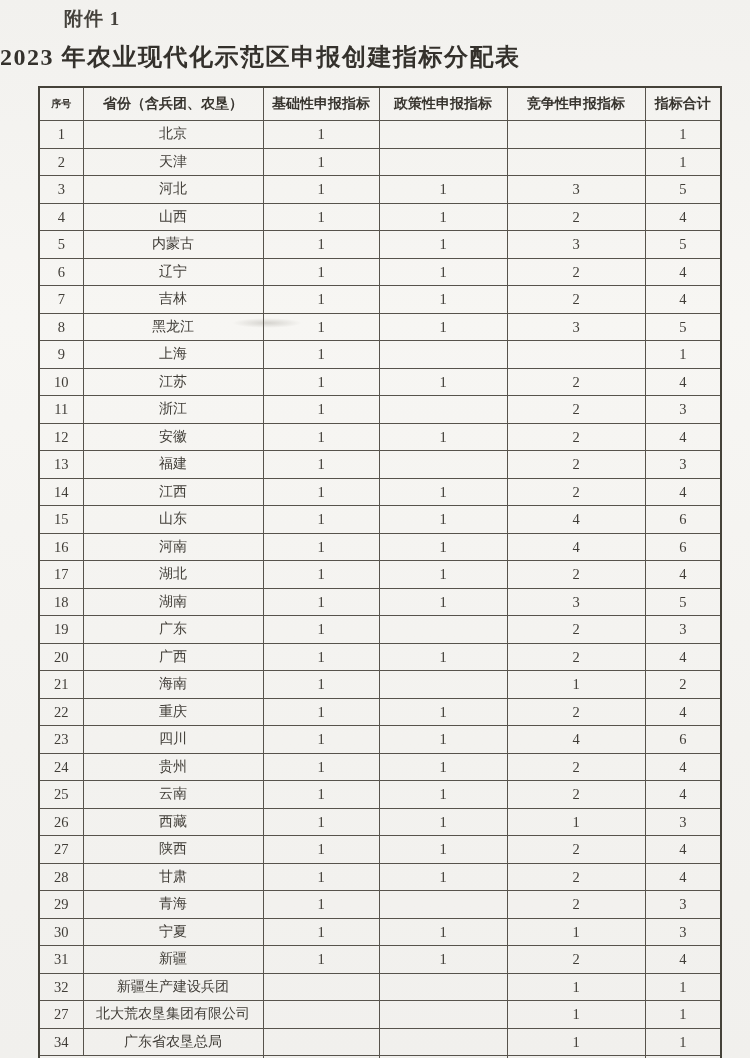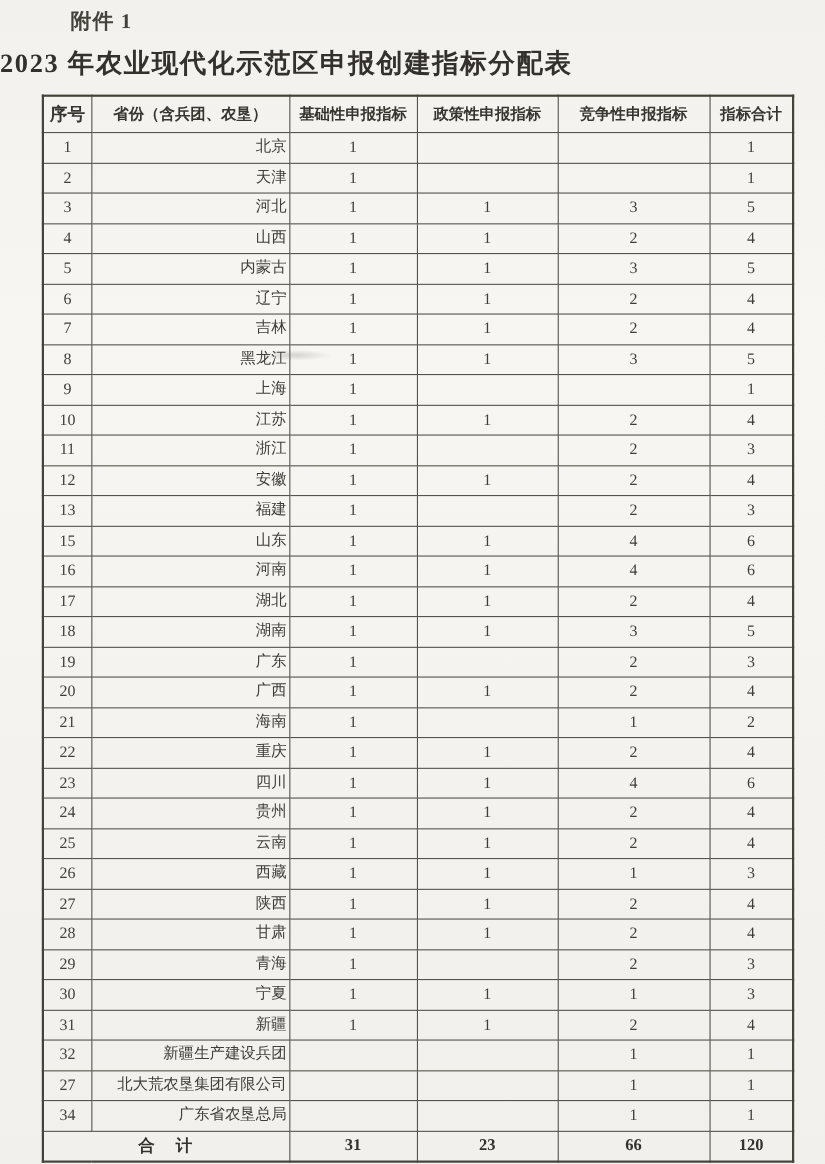--- a/index.html
+++ b/index.html
@@ -54,28 +54,28 @@
     padding: 0 2px;
     overflow: hidden;
     white-space: nowrap;
   }
   table.alloc thead th {
     height: 32px;
     font-size: 14px;
     font-weight: 700;
     color: #38352f;
   }
-  table.alloc thead th.c-no { font-size: 16px; }
+  table.alloc thead th.c-no { font-size: 10px; }
   table.alloc tbody td {
     height: 26.5px;
     font-size: 14.5px;
     line-height: 1;
     color: #403d37;
   }
-  table.alloc tbody td.c-prov { font-size: 14px; text-align: right; }
+  table.alloc tbody td.c-prov { font-size: 14px; }
   table.alloc tfoot td {
     height: 26px;
     font-size: 15px;
     font-weight: 700;
     color: #35322c;
   }
   table.alloc tfoot td.total-label { letter-spacing: 2px; }
   
   .smudge {
     position: absolute;
@@ -226,20 +226,28 @@
 
   <tr>
     <td class="c-no">13</td>
     <td class="c-prov">福建</td>
     <td class="c-num">1</td>
     <td class="c-num"></td>
     <td class="c-num">2</td>
     <td class="c-num">3</td>
   </tr>
 
+  <tr>
+    <td class="c-no">14</td>
+    <td class="c-prov">江西</td>
+    <td class="c-num">1</td>
+    <td class="c-num">1</td>
+    <td class="c-num">2</td>
+    <td class="c-num">4</td>
+  </tr>
 
   <tr>
     <td class="c-no">15</td>
     <td class="c-prov">山东</td>
     <td class="c-num">1</td>
     <td class="c-num">1</td>
     <td class="c-num">4</td>
     <td class="c-num">6</td>
   </tr>
 

